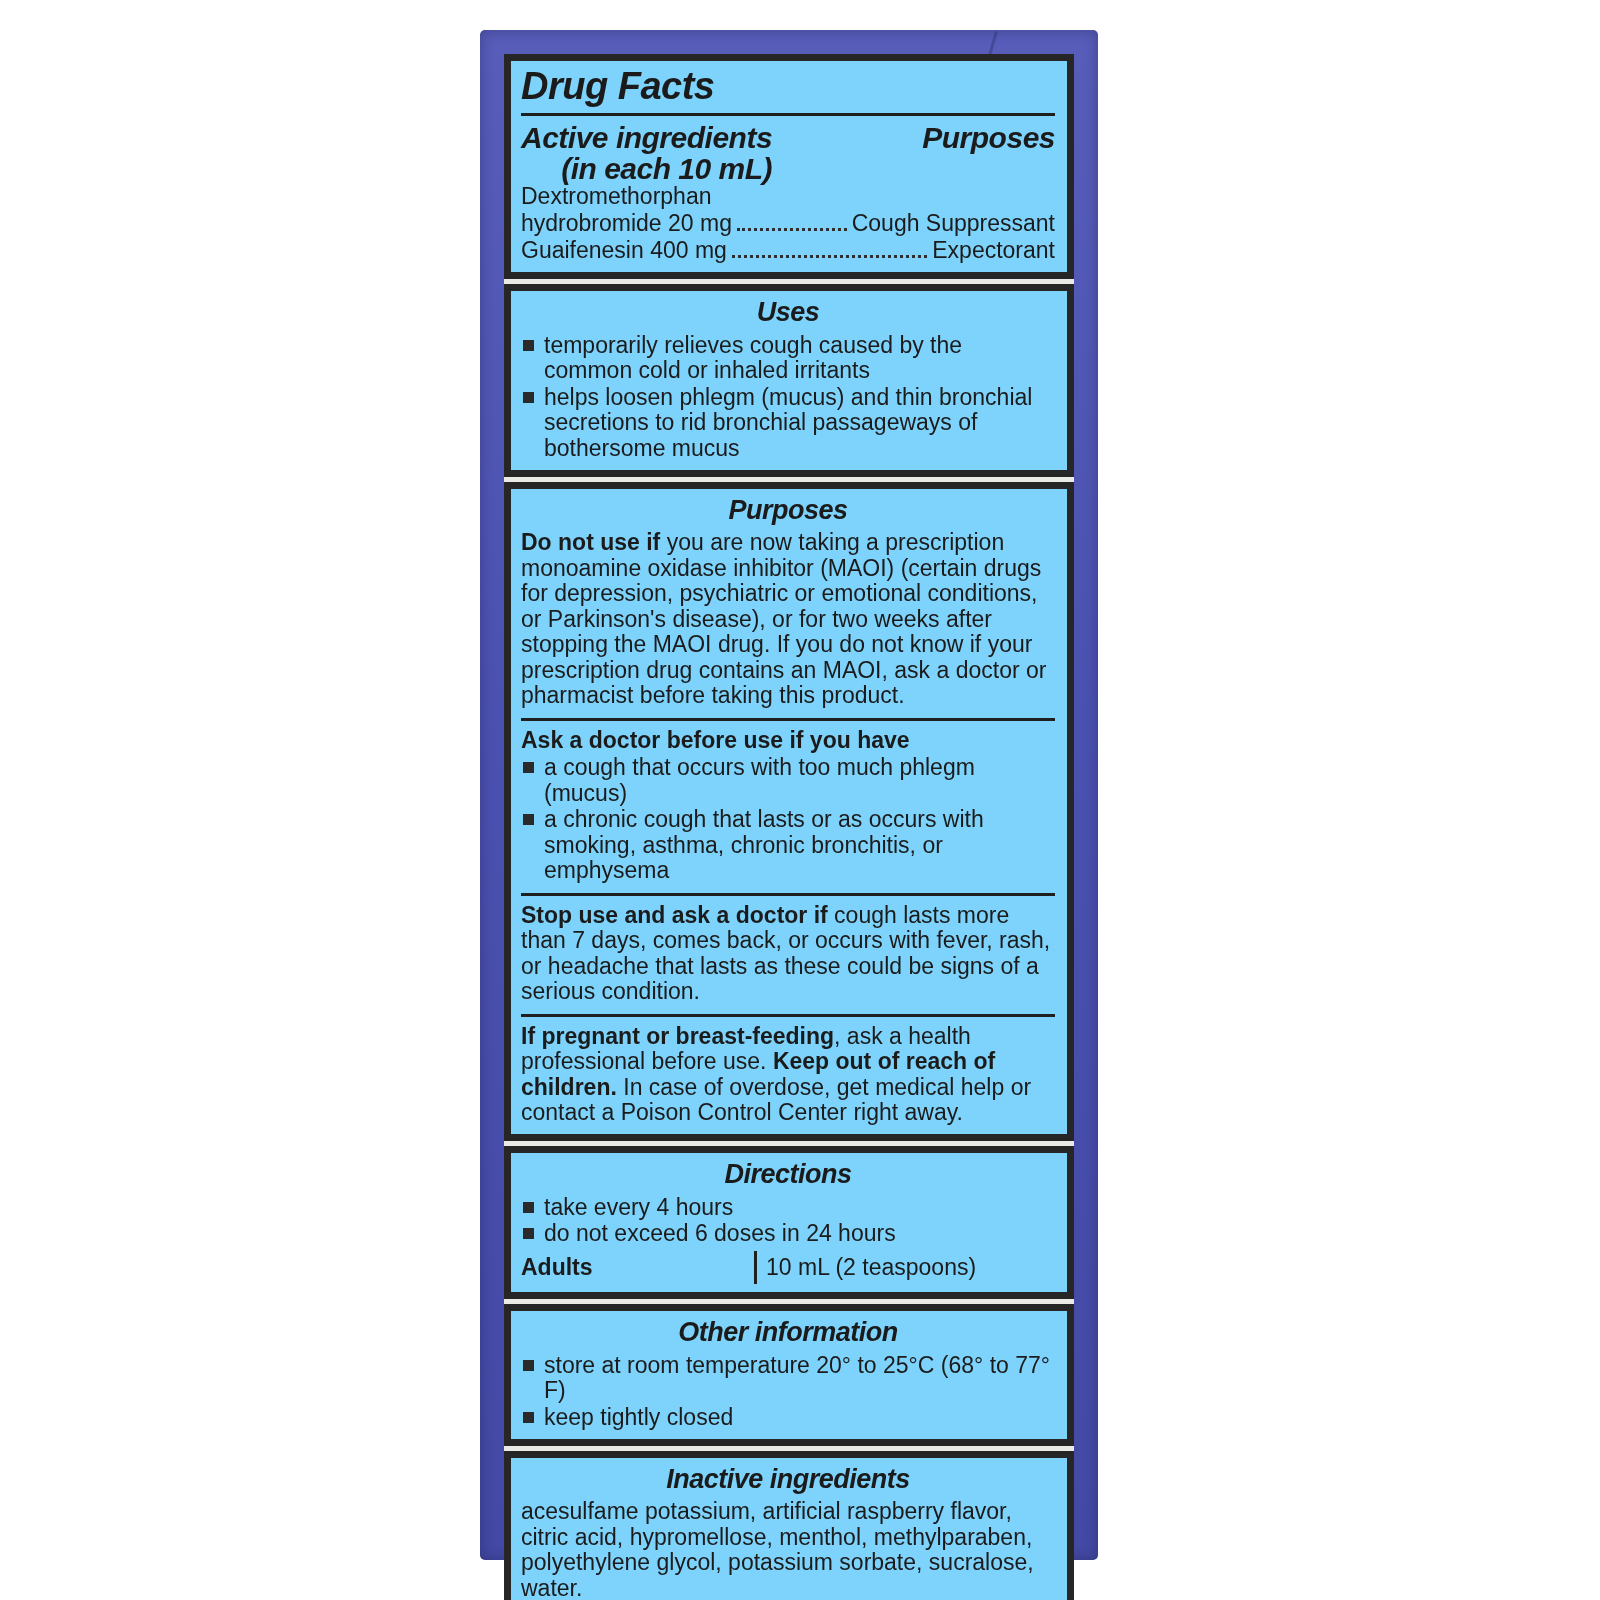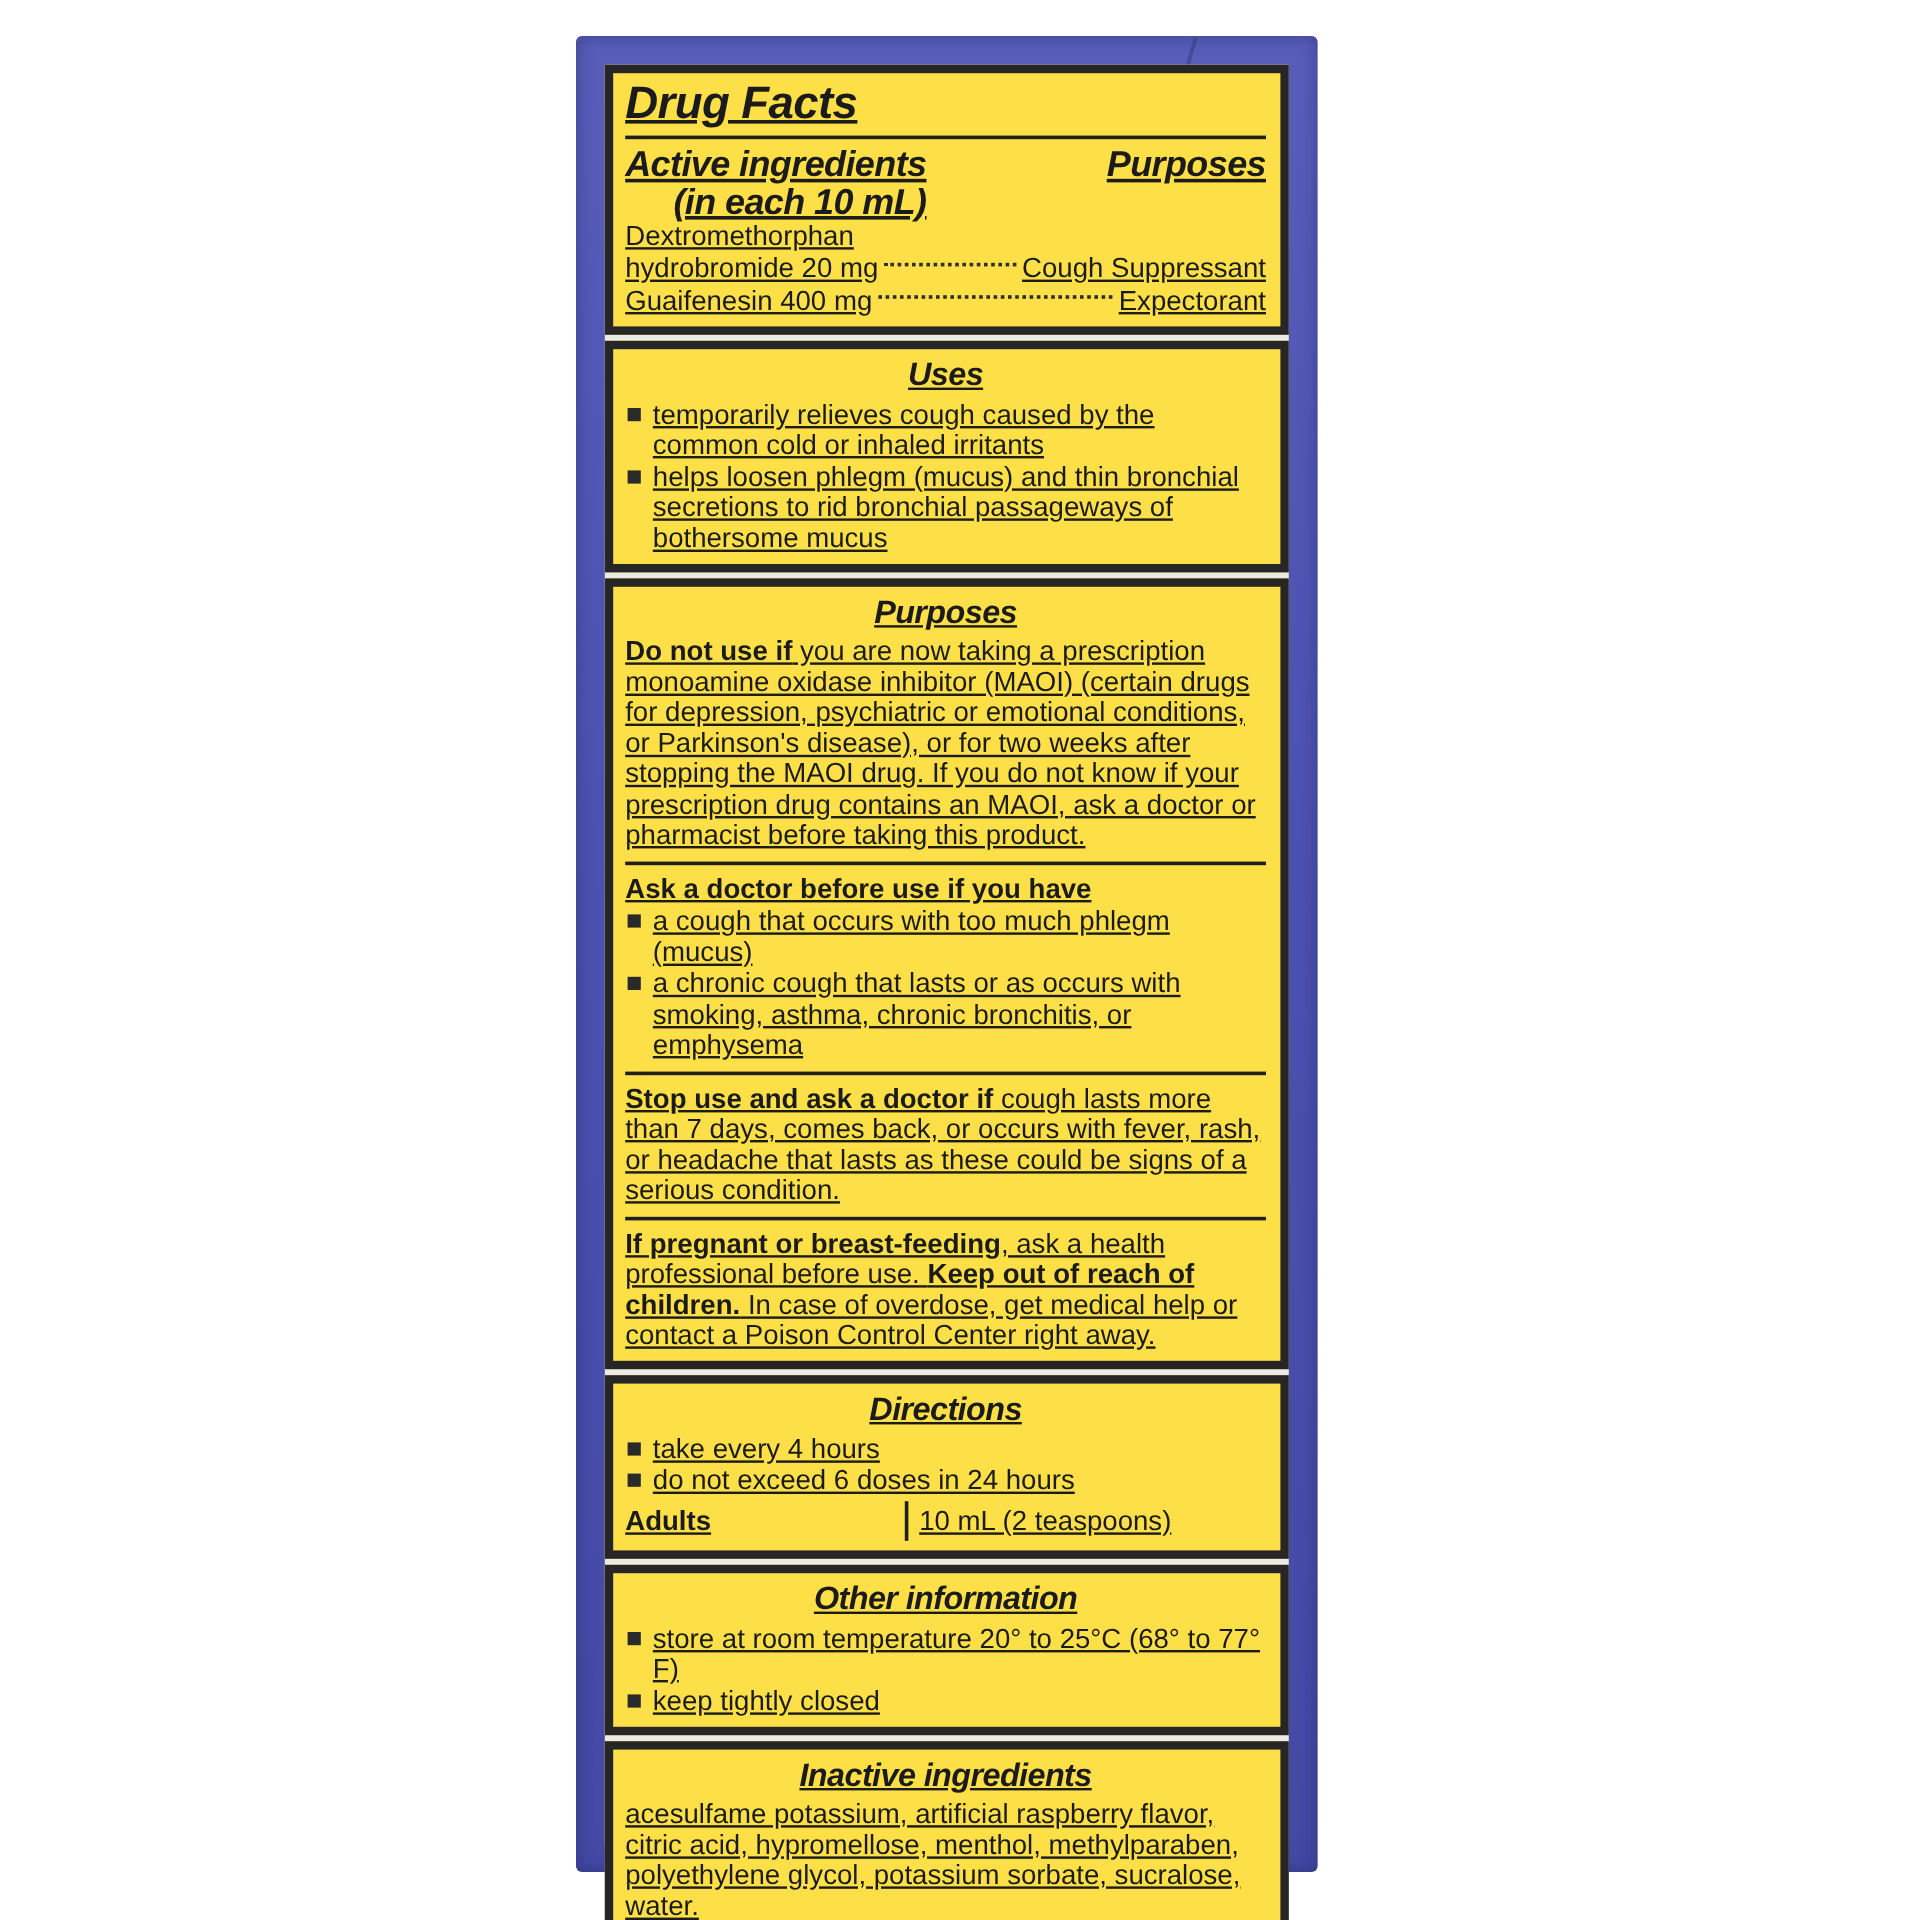--- a/index.html
+++ b/index.html
@@ -18,40 +18,39 @@
     position:absolute;left:505px;top:0px;width:3px;height:72px;
     background:rgba(30,30,70,.28);transform:rotate(16deg);
     border-radius:2px;
   }
   .panel{
     position:absolute;left:24px;top:24px;width:570px;height:1484px;
     display:flex;flex-direction:column;gap:5px;
     background:#eceae4;
   }
   .box{
-    background:#fde047;border:7px solid #262626;
+    background:#7dd3fc;border:7px solid #262626;
     padding:2px 12px 8px 10px;box-sizing:border-box;
     flex:0 0 auto;
-    text-decoration:underline;
   }
   .sec-title{
     font-style:italic;font-weight:bold;font-size:27px;line-height:38px;
     letter-spacing:-0.5px;
     text-align:center;
   }
   .df-title{font-style:italic;font-weight:bold;font-size:38px;line-height:46px;letter-spacing:-0.5px;}
   .rule{border:none;border-top:3px solid #1f1f1f;margin:4px 0 6px 0;}
   .rule-thin{border:none;border-top:3px solid #1f1f1f;margin:9px 0 7px 0;}
   .body-text{font-size:23px;line-height:25.5px;}
   .b{font-weight:bold;}
   .ai-head{display:flex;justify-content:space-between;align-items:flex-start;margin-top:2px;}
   .ai-left{font-style:italic;font-weight:bold;font-size:30px;line-height:31px;letter-spacing:-0.5px;}
   .ai-left .sub{padding-left:6px;text-align:right;}
   .ai-right{font-style:italic;font-weight:bold;font-size:30px;line-height:31px;letter-spacing:-0.5px;}
-  .dotrow{display:flex;align-items:center;font-size:23px;line-height:27px;}
+  .dotrow{display:flex;align-items:flex-end;font-size:23px;line-height:27px;}
   .leader{flex:1 1 auto;border-bottom:3px dotted #2e2e2e;margin:0 5px 6px 5px;min-width:20px;}
   ul.sq-list{list-style:none;margin:2px 0 0 0;padding:0;}
   ul.sq-list li{position:relative;padding-left:23px;margin:0 0 1px 0;font-size:23px;line-height:25.5px;}
   .sqmark{position:absolute;left:2px;top:7px;width:11px;height:11px;background:#2a2a2a;}
   .para{font-size:23px;line-height:25.5px;margin:1px 0 0 0;}
   .dir-table{width:100%;border-collapse:collapse;margin-top:4px;}
   .dir-table td{font-size:23px;line-height:26px;padding:3px 0 4px 0;vertical-align:top;}
   .dir-table td.who{width:225px;text-align:right;font-weight:bold;padding-right:8px;border-right:3px solid #1f1f1f;}
   .dir-table tr.rowline td{border-top:3px solid #1f1f1f;}
   .dir-table td.dose{padding-left:9px;}

